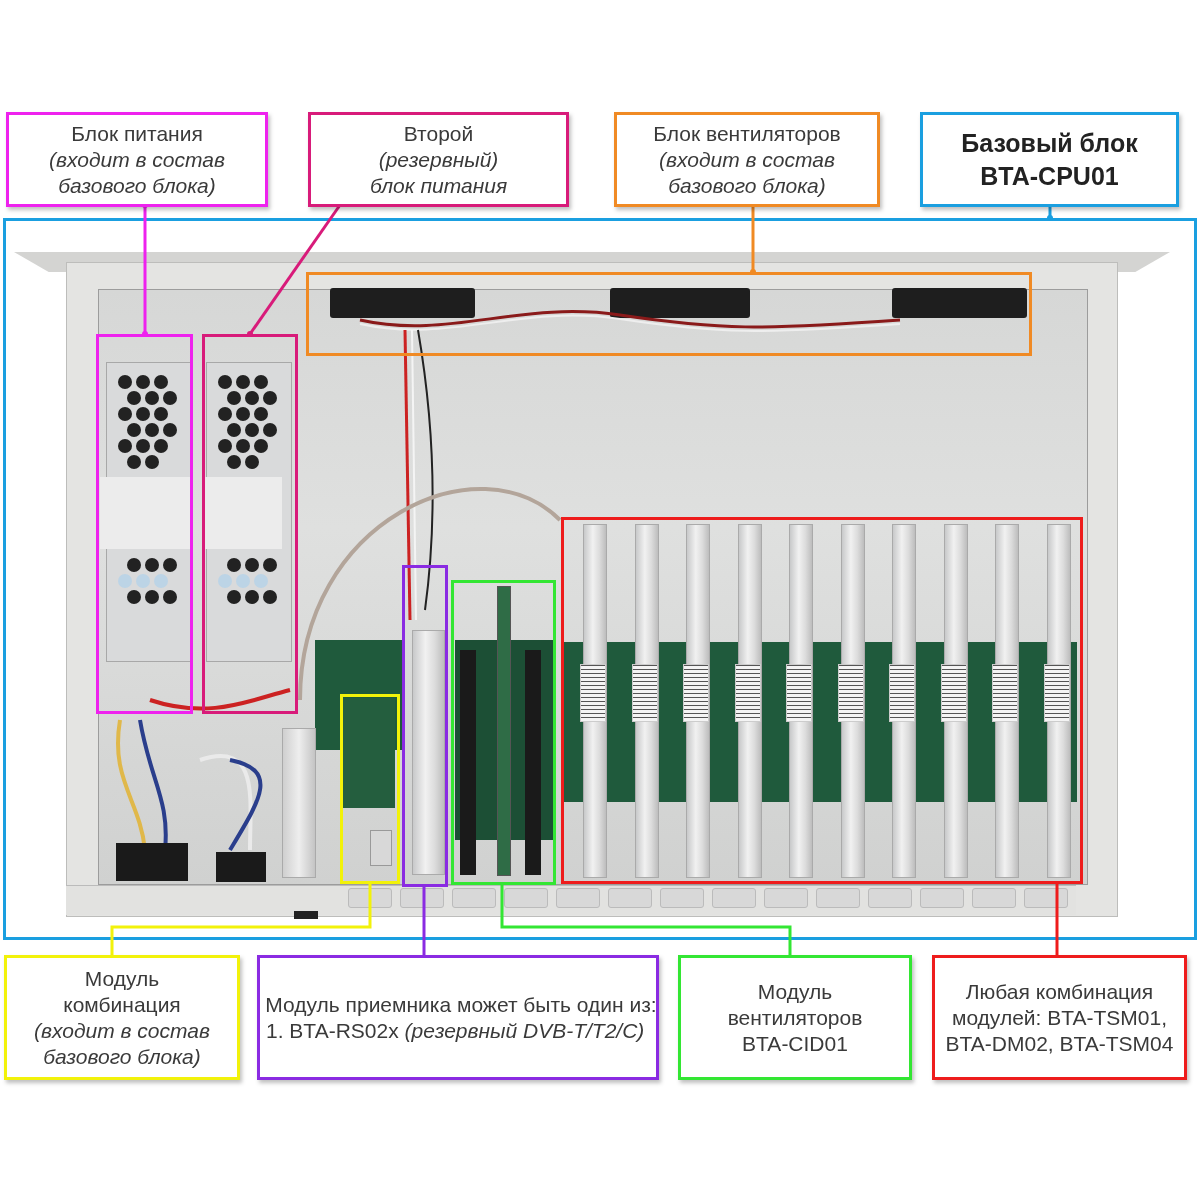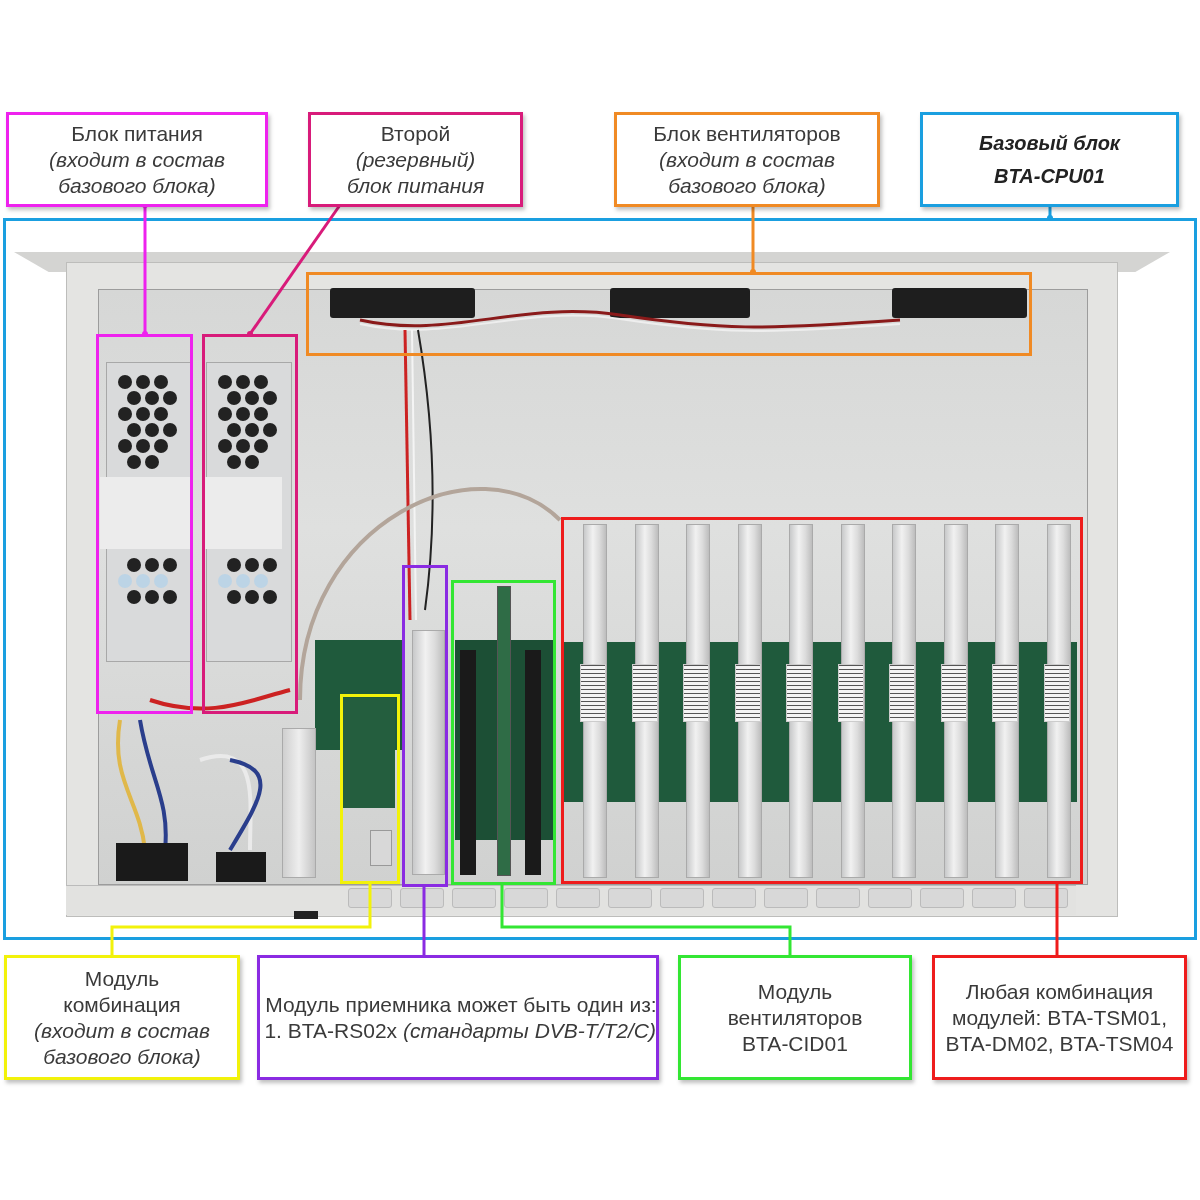--- a/index.html
+++ b/index.html
@@ -1,21 +1,21 @@
 <!DOCTYPE html>
 <html><head>
 <meta charset="utf-8">
 <style>
   html,body{margin:0;padding:0;background:#fff;}
   body{width:1200px;height:1200px;position:relative;overflow:hidden;font-family:"Liberation Sans",sans-serif;color:#333;}
   .abs{position:absolute;box-sizing:border-box;}
   .callout{position:absolute;box-sizing:border-box;background:#fff;border:3px solid;display:flex;flex-direction:column;align-items:center;justify-content:center;text-align:center;font-size:21px;line-height:26px;color:#3a3a3a;box-shadow:2px 3px 4px rgba(0,0,0,.25);}
   .callout .it{font-style:italic;}
-  .callout .b{font-weight:bold;font-size:20px;line-height:33px;color:#222;font-style:italic;}
-  .receiver{align-items:flex-end;text-align:left;padding-left:6px;}
+  .callout .b{font-weight:bold;font-size:25px;line-height:33px;color:#222;}
+  .receiver{align-items:flex-start;text-align:left;padding-left:6px;}
   .receiver .hd{align-self:center;}
   .rline{white-space:nowrap;}
   
   .chassis-top{background:#e4e4e2;}
   .chassis-in{background:linear-gradient(180deg,#d6d7d6 0%,#dfe0df 40%,#d0d1d0 100%);}
   .fan{background:#1e1e1e;border-radius:3px;}
   .psu{background:#d9dadb;border:1px solid #a8a8a8;}
   .hex{fill:#222;}
   .blade{background:linear-gradient(90deg,#c8c9ca,#f1f1f1 40%,#dcdcdc 70%,#bdbdbd);border:1px solid #aaa;}
   .pcb{background:#1f5a3c;}
@@ -209,21 +209,21 @@
   <circle cx="753" cy="272" r="3" fill="#f08a24"></circle>
   <circle cx="1050" cy="218" r="3" fill="#1a9fe0"></circle>
 </svg>
 
 <div class="callout" style="left:6px;top:112px;width:262px;height:95px;border-color:#ee22ee;">
   <div>Блок питания</div>
   <div class="it">(входит в состав</div>
   <div class="it">базового блока)</div>
 </div>
 
-<div class="callout" style="left:308px;top:112px;width:215px;height:95px;border-color:#d81b7a;">
+<div class="callout" style="left:308px;top:112px;width:261px;height:95px;border-color:#d81b7a;">
   <div>Второй</div>
   <div class="it">(резервный)</div>
   <div class="it">блок питания</div>
 </div>
 
 <div class="callout" style="left:614px;top:112px;width:266px;height:95px;border-color:#f08a24;">
   <div>Блок вентиляторов</div>
   <div class="it">(входит в состав</div>
   <div class="it">базового блока)</div>
 </div>
@@ -238,21 +238,21 @@
   <div>комбинация</div>
   <div class="it">(входит в состав</div>
   <div class="it">базового блока)</div>
 </div>
 
 <div class="callout receiver" style="left:257px;top:955px;width:402px;height:125px;border-color:#8a2be2;">
   <div class="hd rline">Модуль приемника может быть один из:</div>
   <div class="rline">
     <span>1.</span>
     <span>BTA-RS02x</span>
-    <span class="it">(стандарты DVB-T/T2/C)</span>
+    <span class="it">(резервный DVB-T/T2/C)</span>
   </div>
 </div>
 
 <div class="callout" style="left:678px;top:955px;width:234px;height:125px;border-color:#33e633;">
   <div>Модуль</div>
   <div>вентиляторов</div>
   <div>BTA-CID01</div>
 </div>
 
 <div class="callout" style="left:932px;top:955px;width:255px;height:125px;border-color:#ee1c1c;">

